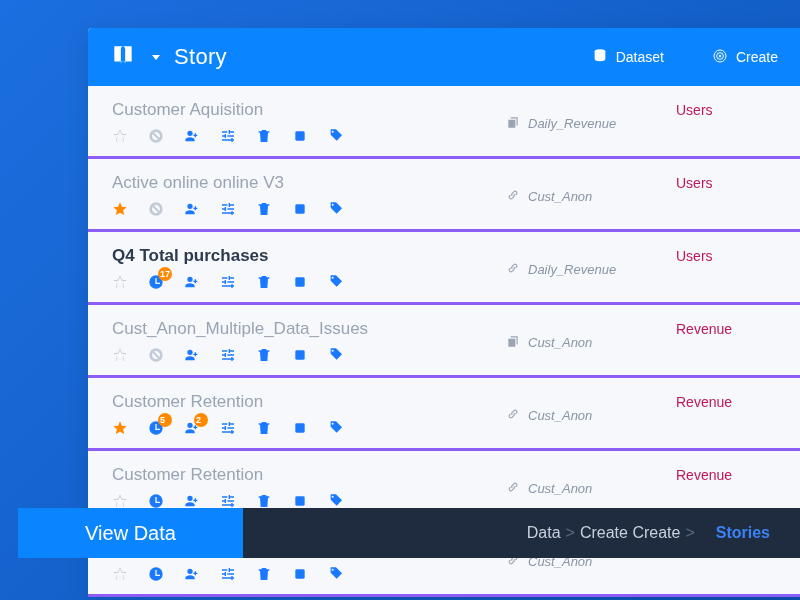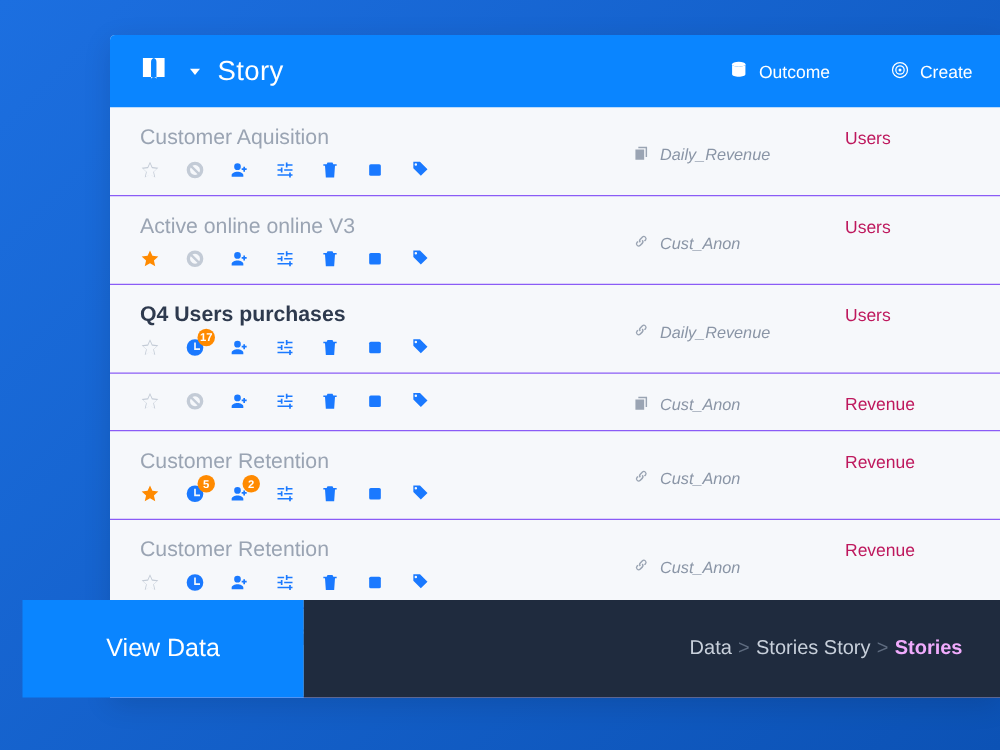--- a/index.html
+++ b/index.html
@@ -9,43 +9,43 @@
   .panel { position: absolute; left: 88px; top: 28px; right: 0; background: #f6f8fb; border-radius: 4px 0 0 0; overflow: hidden; box-shadow: 0 6px 22px rgba(0,0,0,.12); }
 
   .header { background: #0a85ff; color: #fff; display: flex; height: 58px; padding: 0 22px; }
   .header-left { display: flex; align-items: center; gap: 14px; }
   .header-title { font-size: 22px; font-weight: 300; letter-spacing: .3px; }
   .header-right { margin-left: auto; display: flex; align-items: center; gap: 48px; font-size: 14px; }
   .header-col { display: flex; align-items: center; gap: 8px; font-weight: 500; }
   .header-col svg { width: 16px; height: 16px; fill: #fff; }
 
   .rows { background: #f6f8fb; }
-  .row { display: grid; grid-template-columns: 1fr 170px 100px; gap: 0; padding: 14px 24px 12px 24px; border-bottom: 1px solid #8b5cf6; }
+  .row { display: grid; grid-template-columns: 1fr 170px 100px; gap: 0; padding: 14px 24px 12px 24px; border-bottom: 3px solid #8b5cf6; }
   .row-main { display: flex; flex-direction: column; gap: 8px; }
   .row-title { font-size: 17px; color: #838fa2; font-weight: 400; }
   .row-title.light { color: #9aa4b3; }
   .row-title.bold { color: #2e3a4e; font-weight: 600; }
   .row-icons { display: flex; align-items: center; gap: 20px; }
   .row-col2 { display: flex; align-items: center; gap: 8px; color: #8a95a6; font-size: 13px; padding-top: 2px; font-style: italic; }
   .row-col2 svg { width: 14px; height: 14px; fill: #9aa4b3; }
   .row-col3 { color: #be185d; font-size: 14px; padding-top: 2px; }
 
   .ic { width: 16px; height: 16px; display: inline-flex; align-items: center; justify-content: center; position: relative; }
   .ic svg { width: 16px; height: 16px; }
   .blue { fill: #1a79ff; }
   .gray { fill: #c3cbd6; }
   .orange { fill: #ff8a00; }
 
-  .badge { position: absolute; top: -7px; right: -8px; min-width: 14px; height: 14px; background: #ff8a00; color: #fff; border-radius: 7px; font-size: 9px; line-height: 14px; text-align: center; padding: 0 2px; font-weight: 600; }
-
-  .footer { position: absolute; left: 18px; right: 0; bottom: 42px; height: 78px; display: flex; align-items: stretch; }
+  .badge { position: absolute; top: -7px; right: -8px; min-width: 14px; height: 14px; background: #ff8a00; color: #fff; border-radius: 7px; font-size: 9px; line-height: 14px; text-align: left; padding: 0 2px; font-weight: 600; }
+
+  .footer { position: absolute; left: 18px; right: 0; bottom: 42px; height: 50px; display: flex; align-items: stretch; }
   .view-btn { width: 225px; background: #0a85ff; color: #fff; display: flex; align-items: center; justify-content: center; font-size: 20px; font-weight: 500; cursor: pointer; }
   .crumbs { flex: 1; background: #1f2b3e; color: #c8d0db; display: flex; align-items: center; justify-content: flex-end; gap: 5px; padding: 0 30px; font-size: 16px; }
   .crumb-sep { color: #5e6b7f; }
-  .crumb.active { color: #f0abfc; font-weight: 600; }
+  .crumb.active { color: #3b82f6; font-weight: 600; margin-left: 16px; }
 
   .book-icon svg { width: 26px; height: 26px; fill: #fff; }
   .caret { width: 0; height: 0; border-left: 4px solid transparent; border-right: 4px solid transparent; border-top: 5px solid #fff; margin-left: 2px; }
 </style>
 </head>
 <body>
 
 <svg width="0" height="0" style="position:absolute">
   <defs>
     <symbol id="i-star" viewBox="0 0 24 24">
@@ -103,21 +103,21 @@
             <use href="#i-book"></use>
           </svg></span>
       <span class="caret"></span>
       <span class="header-title">Story</span>
     </div>
     <div class="header-right">
       <div class="header-col">
         <span><svg>
               <use href="#i-db"></use>
             </svg></span>
-        <span>Outcome</span>
+        <span>Dataset</span>
       </div>
       <div class="header-col">
         <span style="color:#fff"><svg>
               <use href="#i-target"></use>
             </svg></span>
         <span>Create</span>
       </div>
     </div>
   </div>
   <div class="rows" id="rows">
@@ -214,21 +214,21 @@
         <div class="row-col2">
           <span><svg>
               <use href="#i-link"></use>
             </svg></span>
           <span>Cust_Anon</span>
         </div>
         <div class="row-col3">Users</div>
       </div>
       <div class="row">
         <div class="row-main">
-          <div class="row-title bold">Q4 Users purchases</div>
+          <div class="row-title bold">Q4 Total purchases</div>
           <div class="row-icons">
             <span class="ic">
               <svg class="gray">
                 <use href="#i-star-o"></use>
               </svg>
             </span>
             <span class="ic">
               <svg class="blue">
                 <use href="#i-clock"></use>
               </svg>
@@ -264,20 +264,21 @@
         <div class="row-col2">
           <span><svg>
               <use href="#i-link"></use>
             </svg></span>
           <span>Daily_Revenue</span>
         </div>
         <div class="row-col3">Users</div>
       </div>
       <div class="row">
         <div class="row-main">
+          <div class="row-title light">Cust_Anon_Multiple_Data_Issues</div>
           <div class="row-icons">
             <span class="ic">
               <svg class="gray">
                 <use href="#i-star-o"></use>
               </svg>
             </span>
             <span class="ic">
               <svg class="gray">
                 <use href="#i-ban"></use>
               </svg>
@@ -469,17 +470,17 @@
     </div>
 </div>
 
 <div class="footer">
   <div class="view-btn">
     <span>View Data</span>
   </div>
   <div class="crumbs">
     <span class="crumb">Data</span>
     <span class="crumb-sep">&gt;</span>
-    <span class="crumb">Stories Story</span>
+    <span class="crumb">Create Create</span>
     <span class="crumb-sep">&gt;</span>
     <span class="crumb active">Stories</span>
   </div>
 </div>
 
 </body></html>

